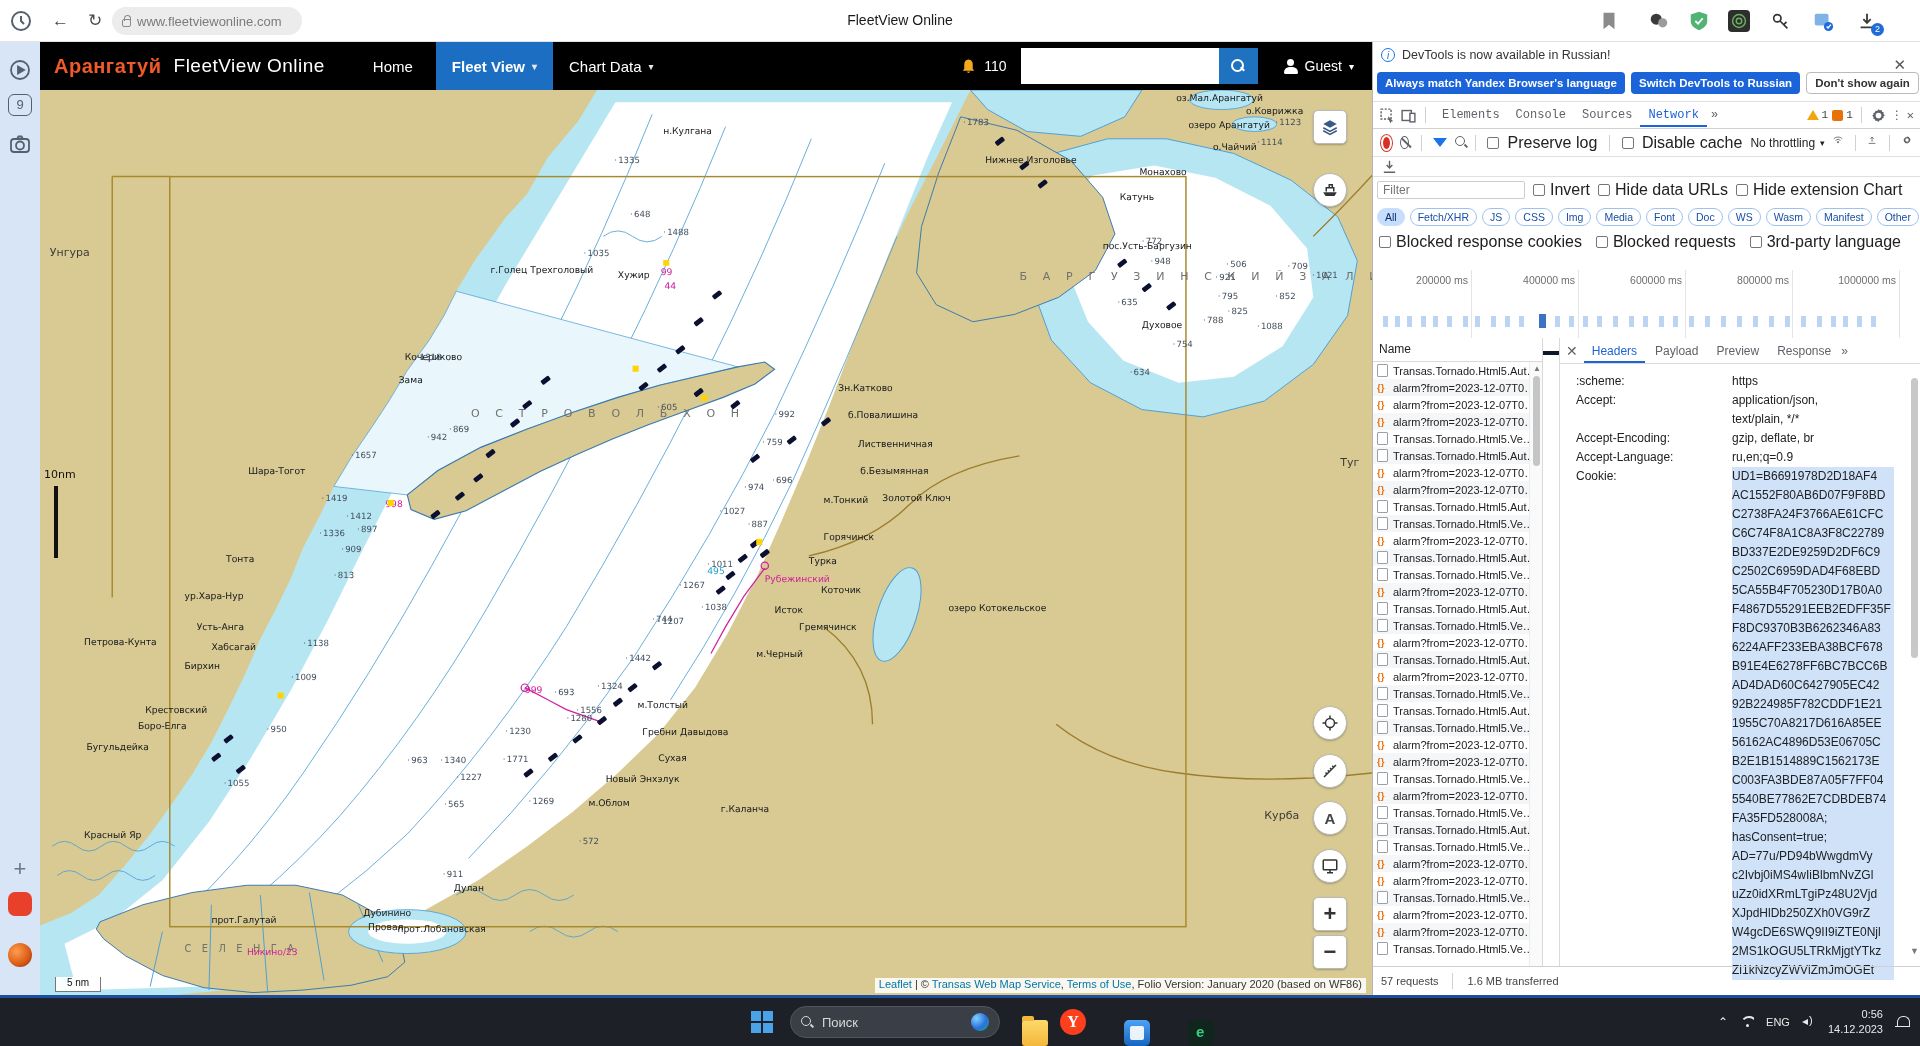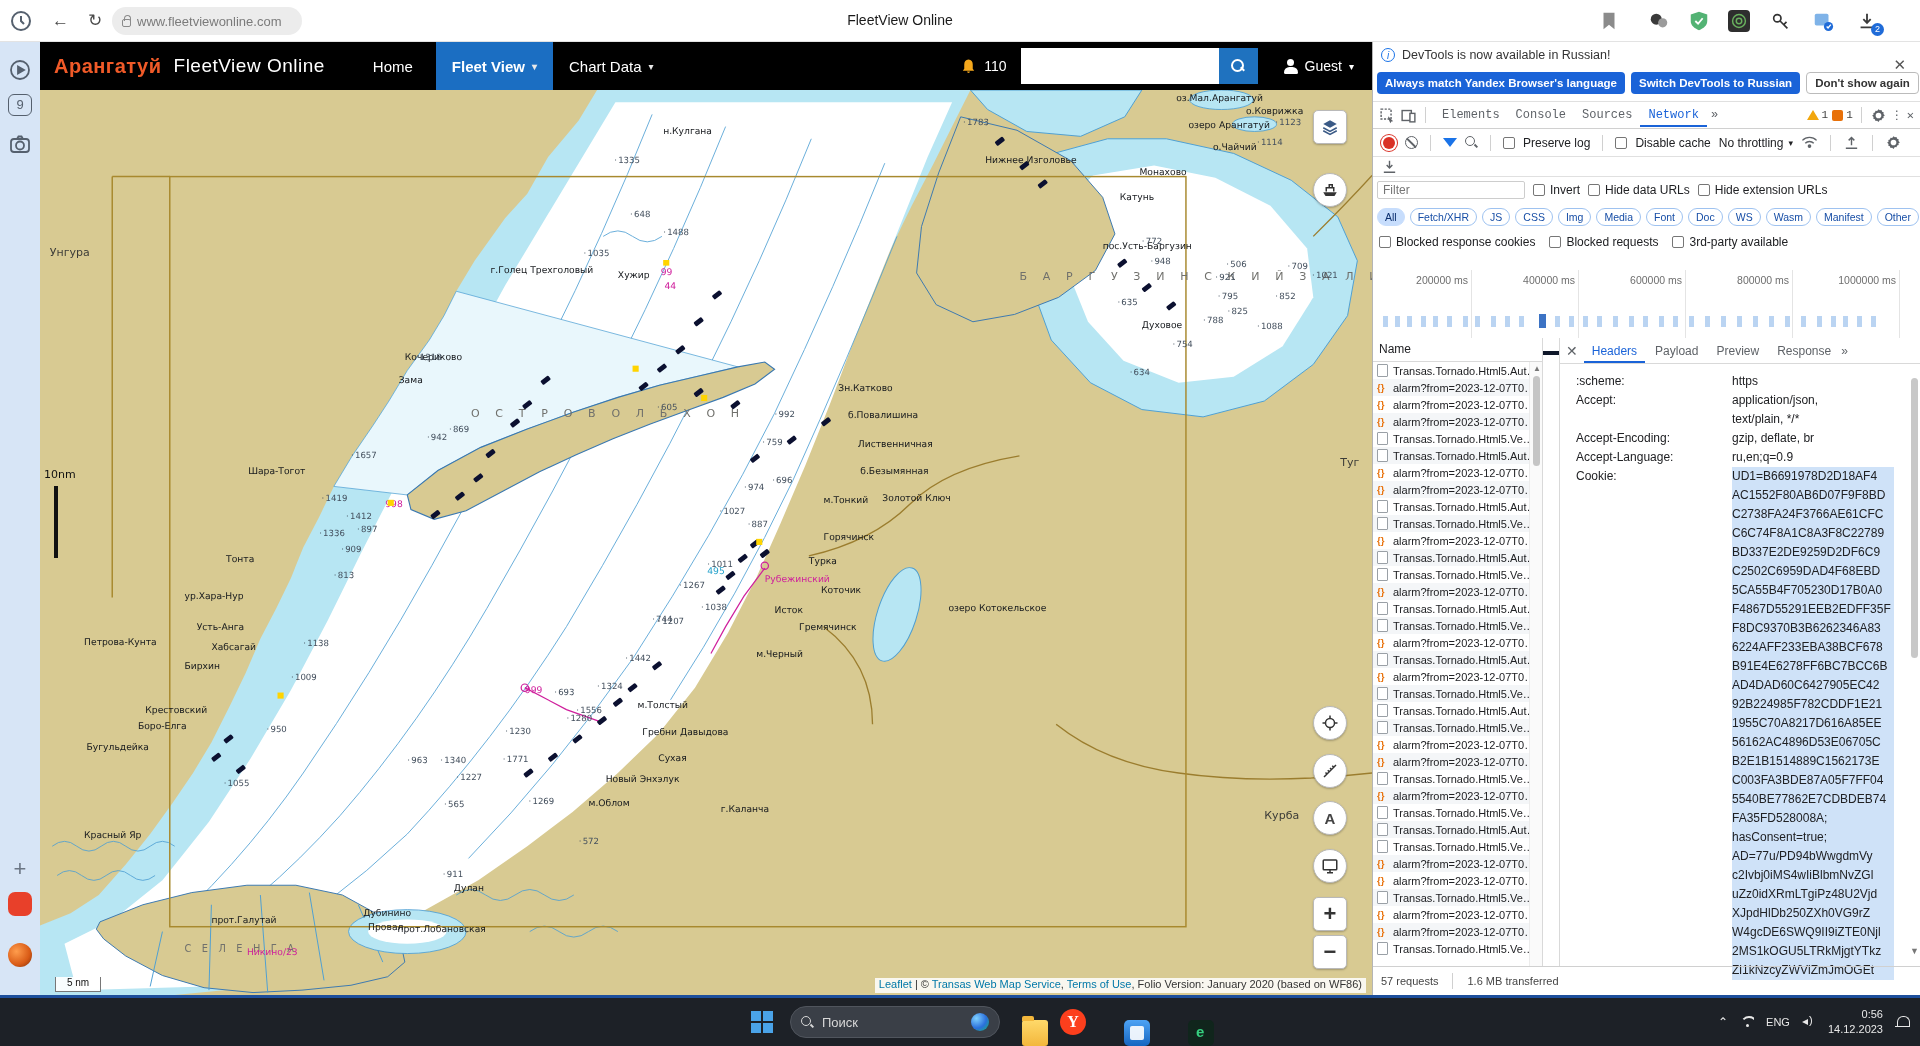--- a/index.html
+++ b/index.html
@@ -98,21 +98,21 @@
   .isq { width:11px; height:11px; background:#e8710a; border-radius:2px; }
   #dt-toolbar { position:absolute; left:0; top:87px; width:100%; height:28px; border-bottom:1px solid #e0e0e0; display:flex; align-items:center; gap:8px; padding:0 8px; color:#5f6368; }
   .rec { width:12px; height:12px; border-radius:50%; background:#d93025; box-shadow:0 0 0 2px #fff, 0 0 0 3px #d93025; margin:0 2px; }
   .clr { width:13px; height:13px; border:1.7px solid #5f6368; border-radius:50%; position:relative; }
   .clr:before { content:""; position:absolute; left:-1px; top:4.5px; width:13px; height:1.7px; background:#5f6368; transform:rotate(45deg); }
   .funnel { width:0; height:0; border-left:7px solid transparent; border-right:7px solid transparent; border-top:9px solid #1a73e8; position:relative; }
   .magg { width:13px; height:13px; position:relative; }
   .magg:before { content:""; position:absolute; left:0; top:0; width:8px; height:8px; border:1.8px solid #5f6368; border-radius:50%; }
   .magg:after { content:""; position:absolute; left:9px; top:9px; width:4px; height:1.8px; background:#5f6368; transform:rotate(45deg); }
   .cb { width:12px; height:12px; border:1.4px solid #767676; border-radius:2px; background:#fff; flex:none; }
-  .lbl { font-size:12px; color:#202124; white-space:nowrap; }
+  .lbl { font-size:16px; color:#202124; white-space:nowrap; }
   .ddown { display:flex; align-items:center; gap:5px; white-space:nowrap; color:#202124; }
   #dt-dlrow { position:absolute; left:0; top:115px; width:100%; height:20px; border-bottom:1px solid #e0e0e0; display:flex; align-items:center; padding:0 8px; color:#5f6368; }
   #dt-filterrow { position:absolute; left:0; top:135px; width:100%; height:26px; display:flex; align-items:center; gap:8px; padding:0 4px; }
   #dt-filter { width:148px; height:18px; border:1px solid #cdcdcd; border-radius:2px; font-size:12px; padding:0 5px; color:#333; }
   #dt-chips { position:absolute; left:0; top:161px; width:100%; height:28px; display:flex; align-items:center; gap:5px; padding:0 4px; }
   .chip { border:1px solid #9ec2f0; border-radius:10px; padding:2px 7px; font-size:10.5px; color:#174ea6; white-space:nowrap; cursor:pointer; }
   .chip.active { background:#c7ddfc; border-color:#c7ddfc; color:#0b2e6e; }
   #dt-blocked { position:absolute; left:0; top:189px; width:100%; height:22px; display:flex; align-items:center; gap:14px; padding:0 6px; }
   .cbl { display:flex; align-items:center; gap:5px; }
   #dt-timeline { position:absolute; left:0; top:228px; width:100%; height:85px; border-bottom:4px solid #0f172a; }
@@ -695,21 +695,21 @@
     <span class="cbl">
         <span class="cb"></span>
         <span class="lbl">Invert</span>
       </span>
     <span class="cbl">
         <span class="cb"></span>
         <span class="lbl">Hide data URLs</span>
       </span>
     <span class="cbl">
         <span class="cb"></span>
-        <span class="lbl">Hide extension URLs</span>
+        <span class="lbl">Hide extension Chart</span>
       </span>
   </div>
 
   <div id="dt-chips">
 
   <span class="chip active">All</span>
       <span class="chip">Fetch/XHR</span>
       <span class="chip">JS</span>
       <span class="chip">CSS</span>
       <span class="chip">Img</span>
@@ -727,21 +727,21 @@
   <span class="cbl">
         <span class="cb"></span>
         <span class="lbl">Blocked response cookies</span>
       </span>
       <span class="cbl">
         <span class="cb"></span>
         <span class="lbl">Blocked requests</span>
       </span>
       <span class="cbl">
         <span class="cb"></span>
-        <span class="lbl">3rd-party available</span>
+        <span class="lbl">3rd-party language</span>
       </span>
     </div>
 
   <div id="dt-timeline">
     <div>
 
     <div class="tickline" style="left: 98px;">
           <span>200000 ms</span>
         </div>
         <div class="tickline" style="left: 205px;">

